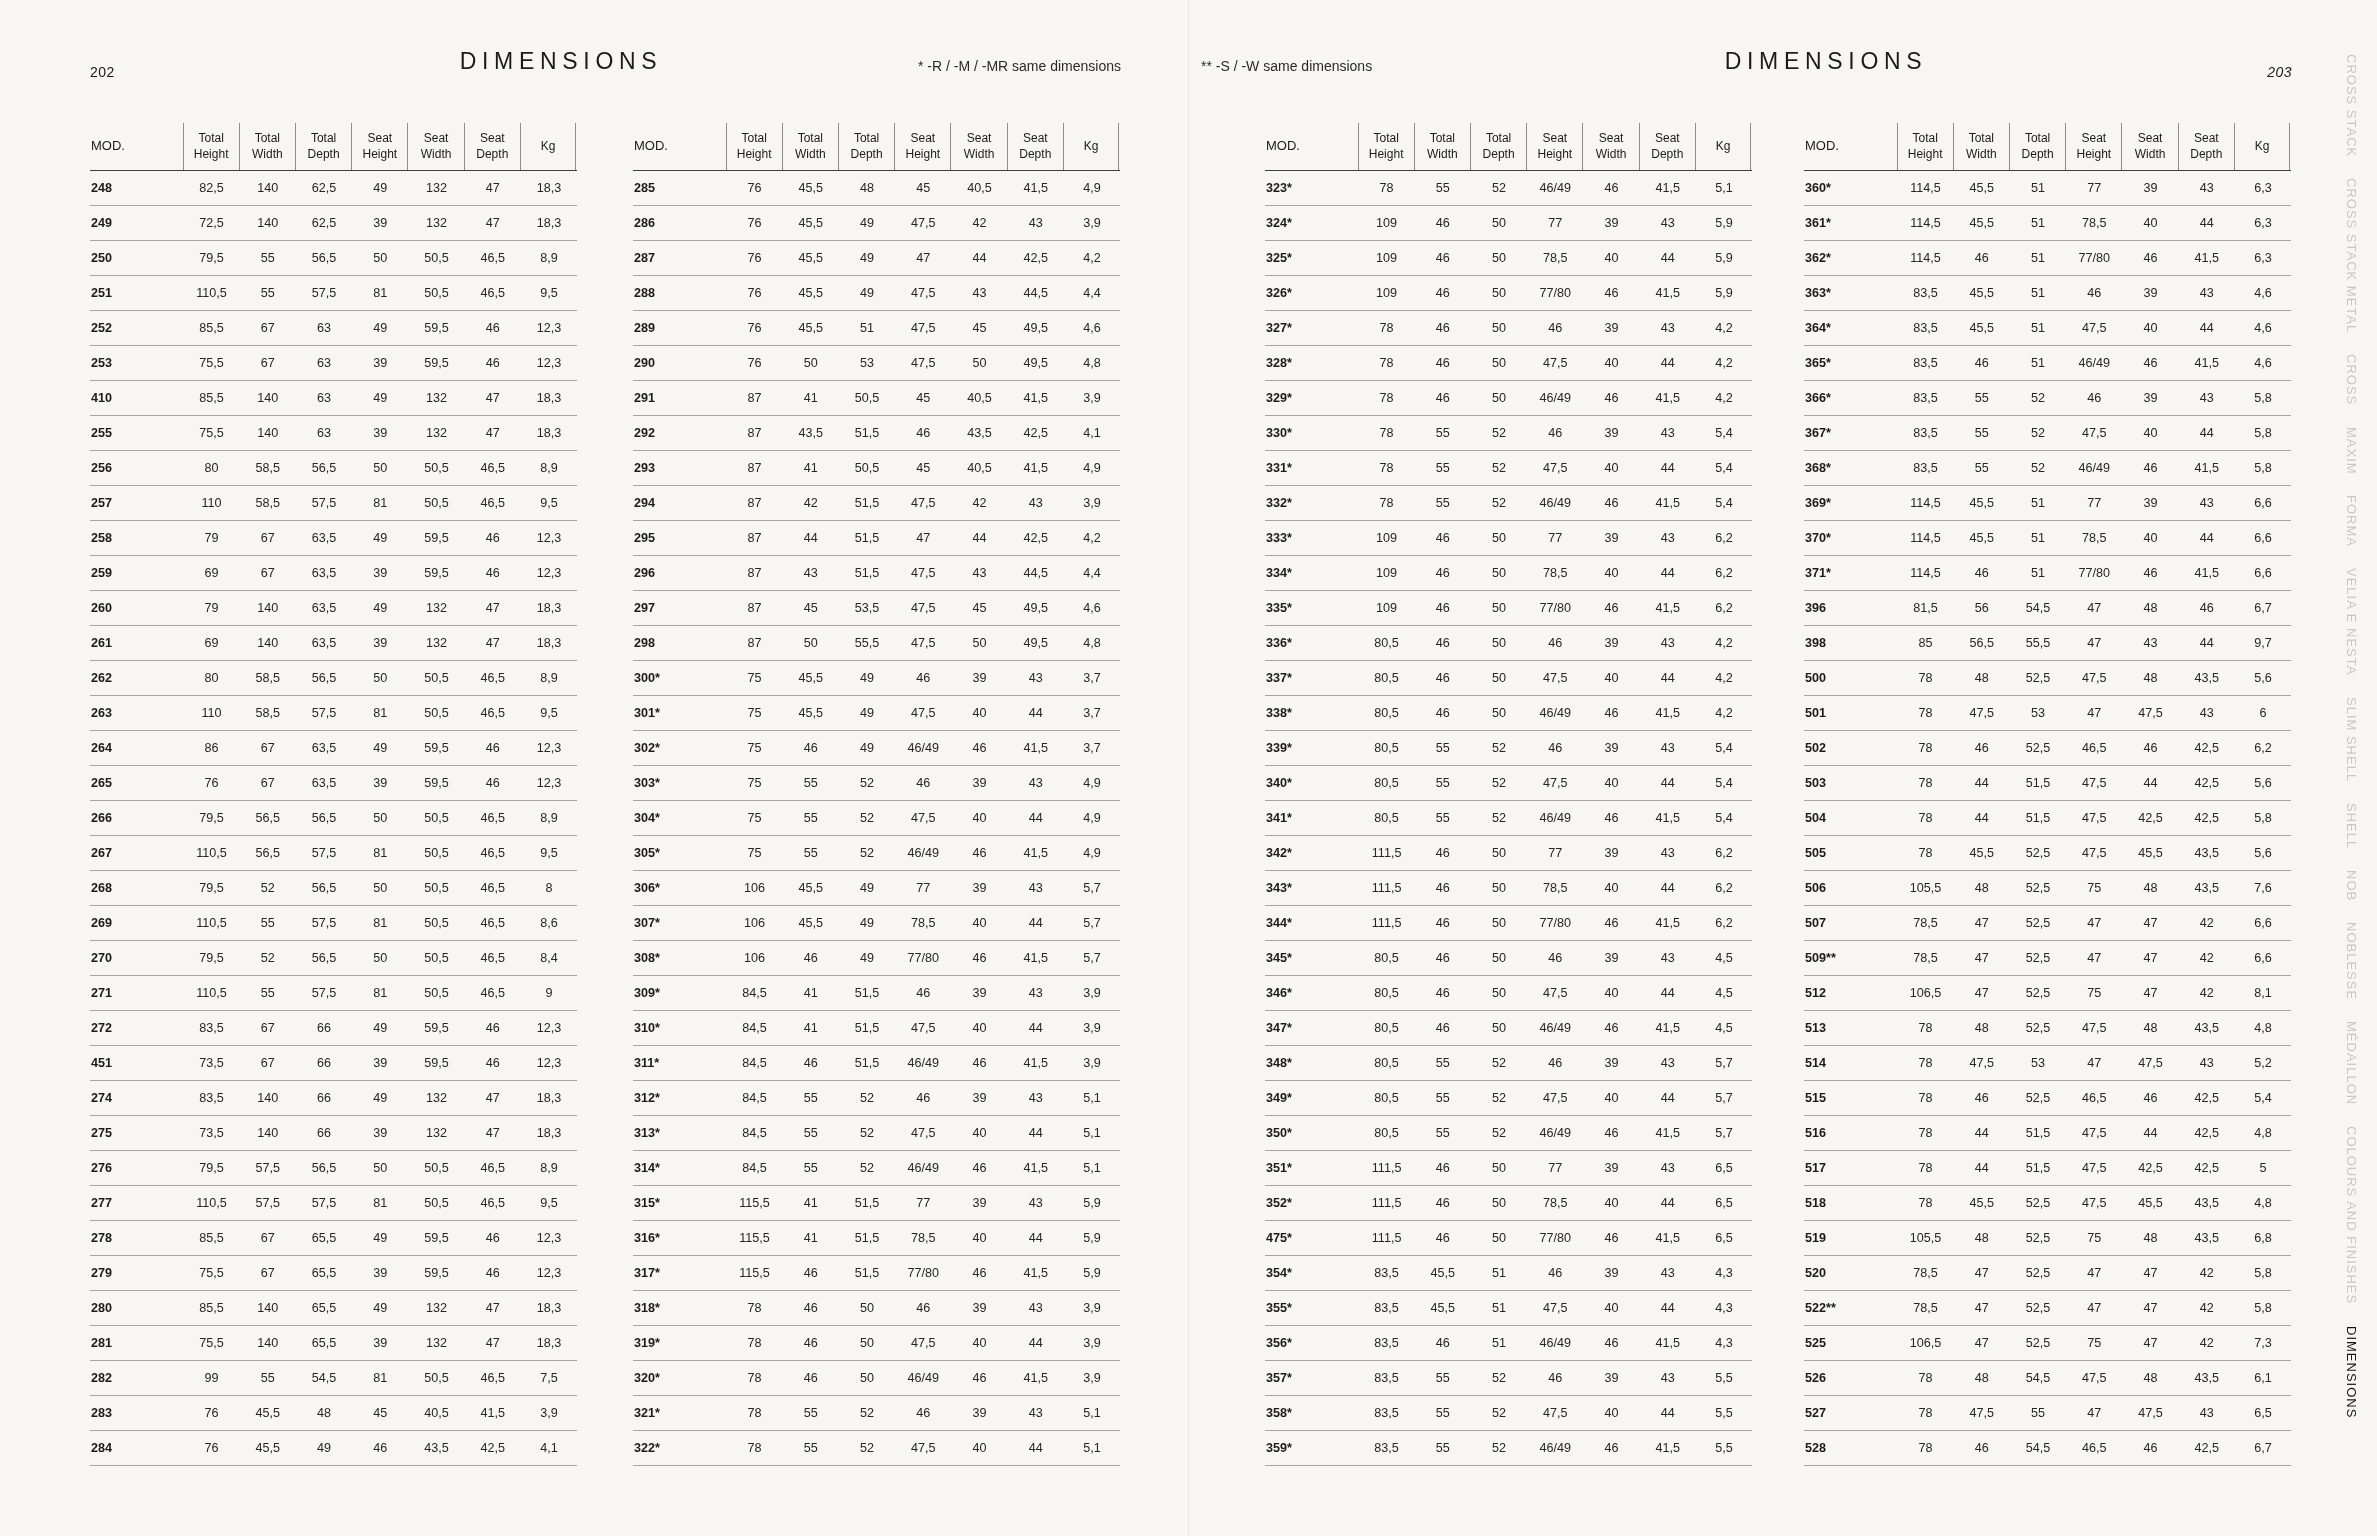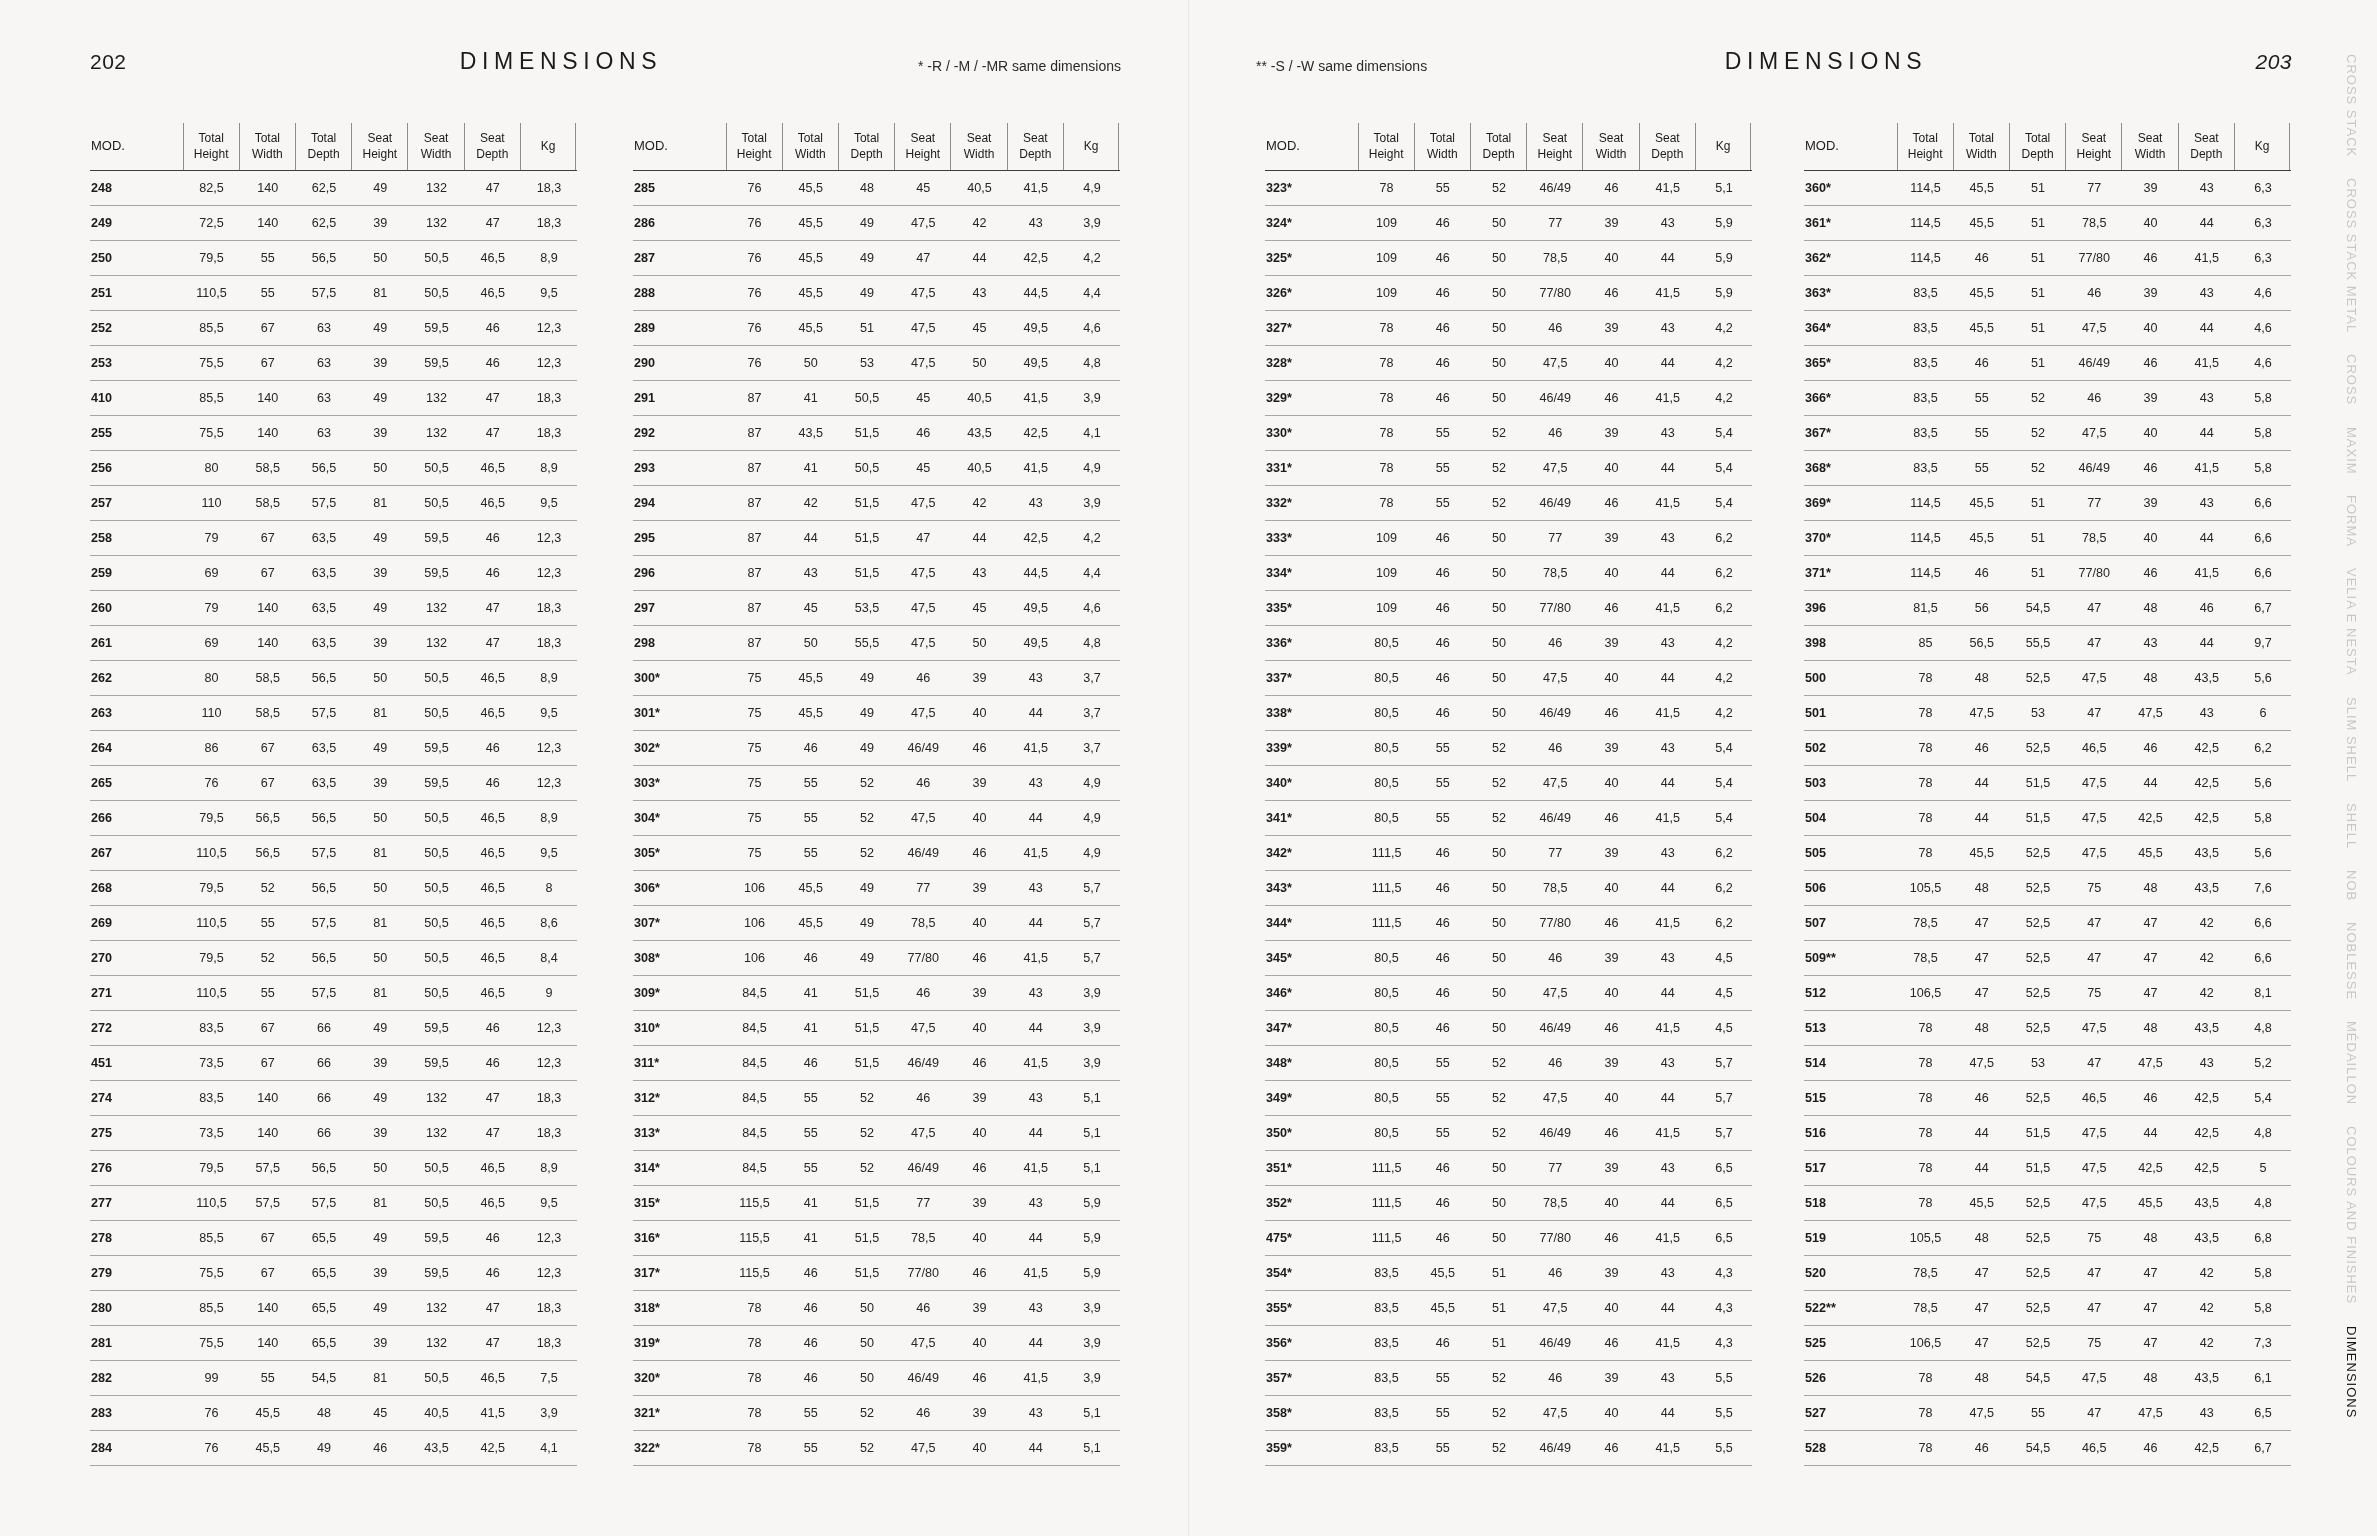--- a/index.html
+++ b/index.html
@@ -7,32 +7,32 @@
     --row-line:#a8a6a3; --header-line:#3f3e3c; --header-vline:#8f8d8a;
     --sidebar-inactive:#c9c6c3; --sidebar-active:#141414; --gutter:#eae8e5;
   }
   html,body{margin:0;padding:0;}
   body{
     width:2378px;height:1536px;position:relative;overflow:hidden;
     background:var(--background);color:var(--ink);
     font-family:"Liberation Sans", sans-serif;
   }
   .gutter{position:absolute;left:1188px;top:0;width:1px;height:1536px;background:var(--gutter);}
-  .page-num{position:absolute;top:50px;font-size:21px;letter-spacing:0.5px;color:var(--ink);}
+  .page-num{position:absolute;top:64px;font-size:14px;letter-spacing:0.5px;color:var(--ink);}
   .page-num.left{left:90px;}
   .page-num.right{right:86px;font-style:italic;}
   .page-title{
     position:absolute;top:48px;font-size:23px;letter-spacing:5.7px;
     color:var(--ink);transform:translateX(-50%);white-space:nowrap;
   }
   .page-title.left{left:561px;}
   .page-title.right{left:1826px;}
   .footnote{position:absolute;top:58px;font-size:14px;color:#2a2a2a;white-space:nowrap;}
   .footnote.left{right:1257px;}
-  .footnote.right{left:1256px;}
+  .footnote.right{left:1201px;}
 
   .dtable{position:absolute;top:123px;width:487px;}
   .dtable.pos-0{left:90px;}
   .dtable.pos-1{left:633px;}
   .dtable.pos-2{left:1265px;}
   .dtable.pos-3{left:1804px;}
   .thead{display:flex;height:48px;border-bottom:1.9px solid var(--header-line);box-sizing:border-box;}
   .th{
     width:11.55%;display:flex;align-items:center;justify-content:center;
     text-align:center;font-size:12px;line-height:1.3;color:var(--ink);

